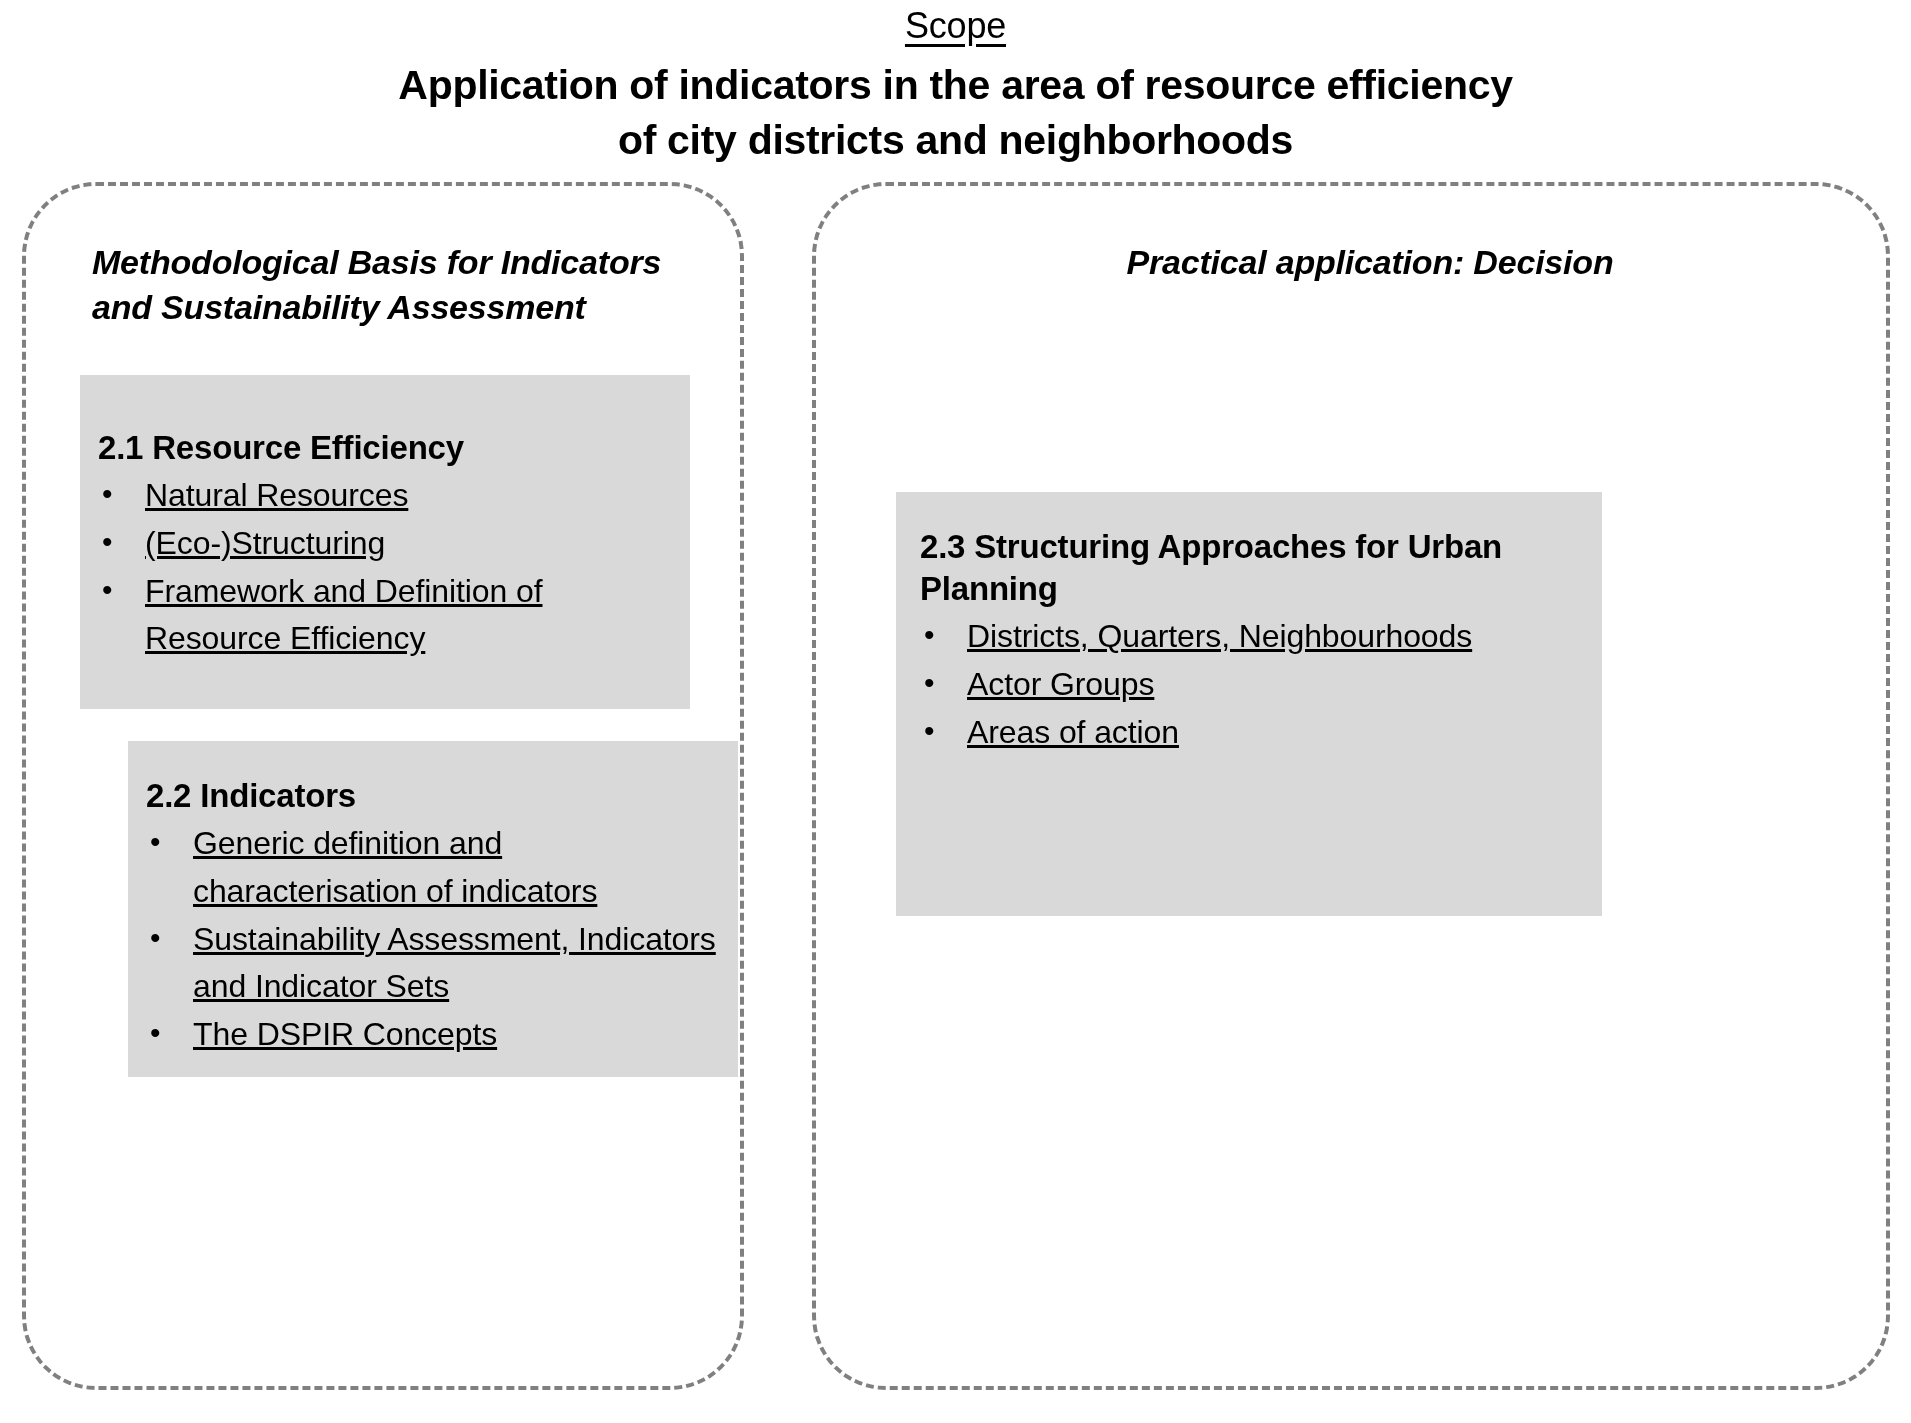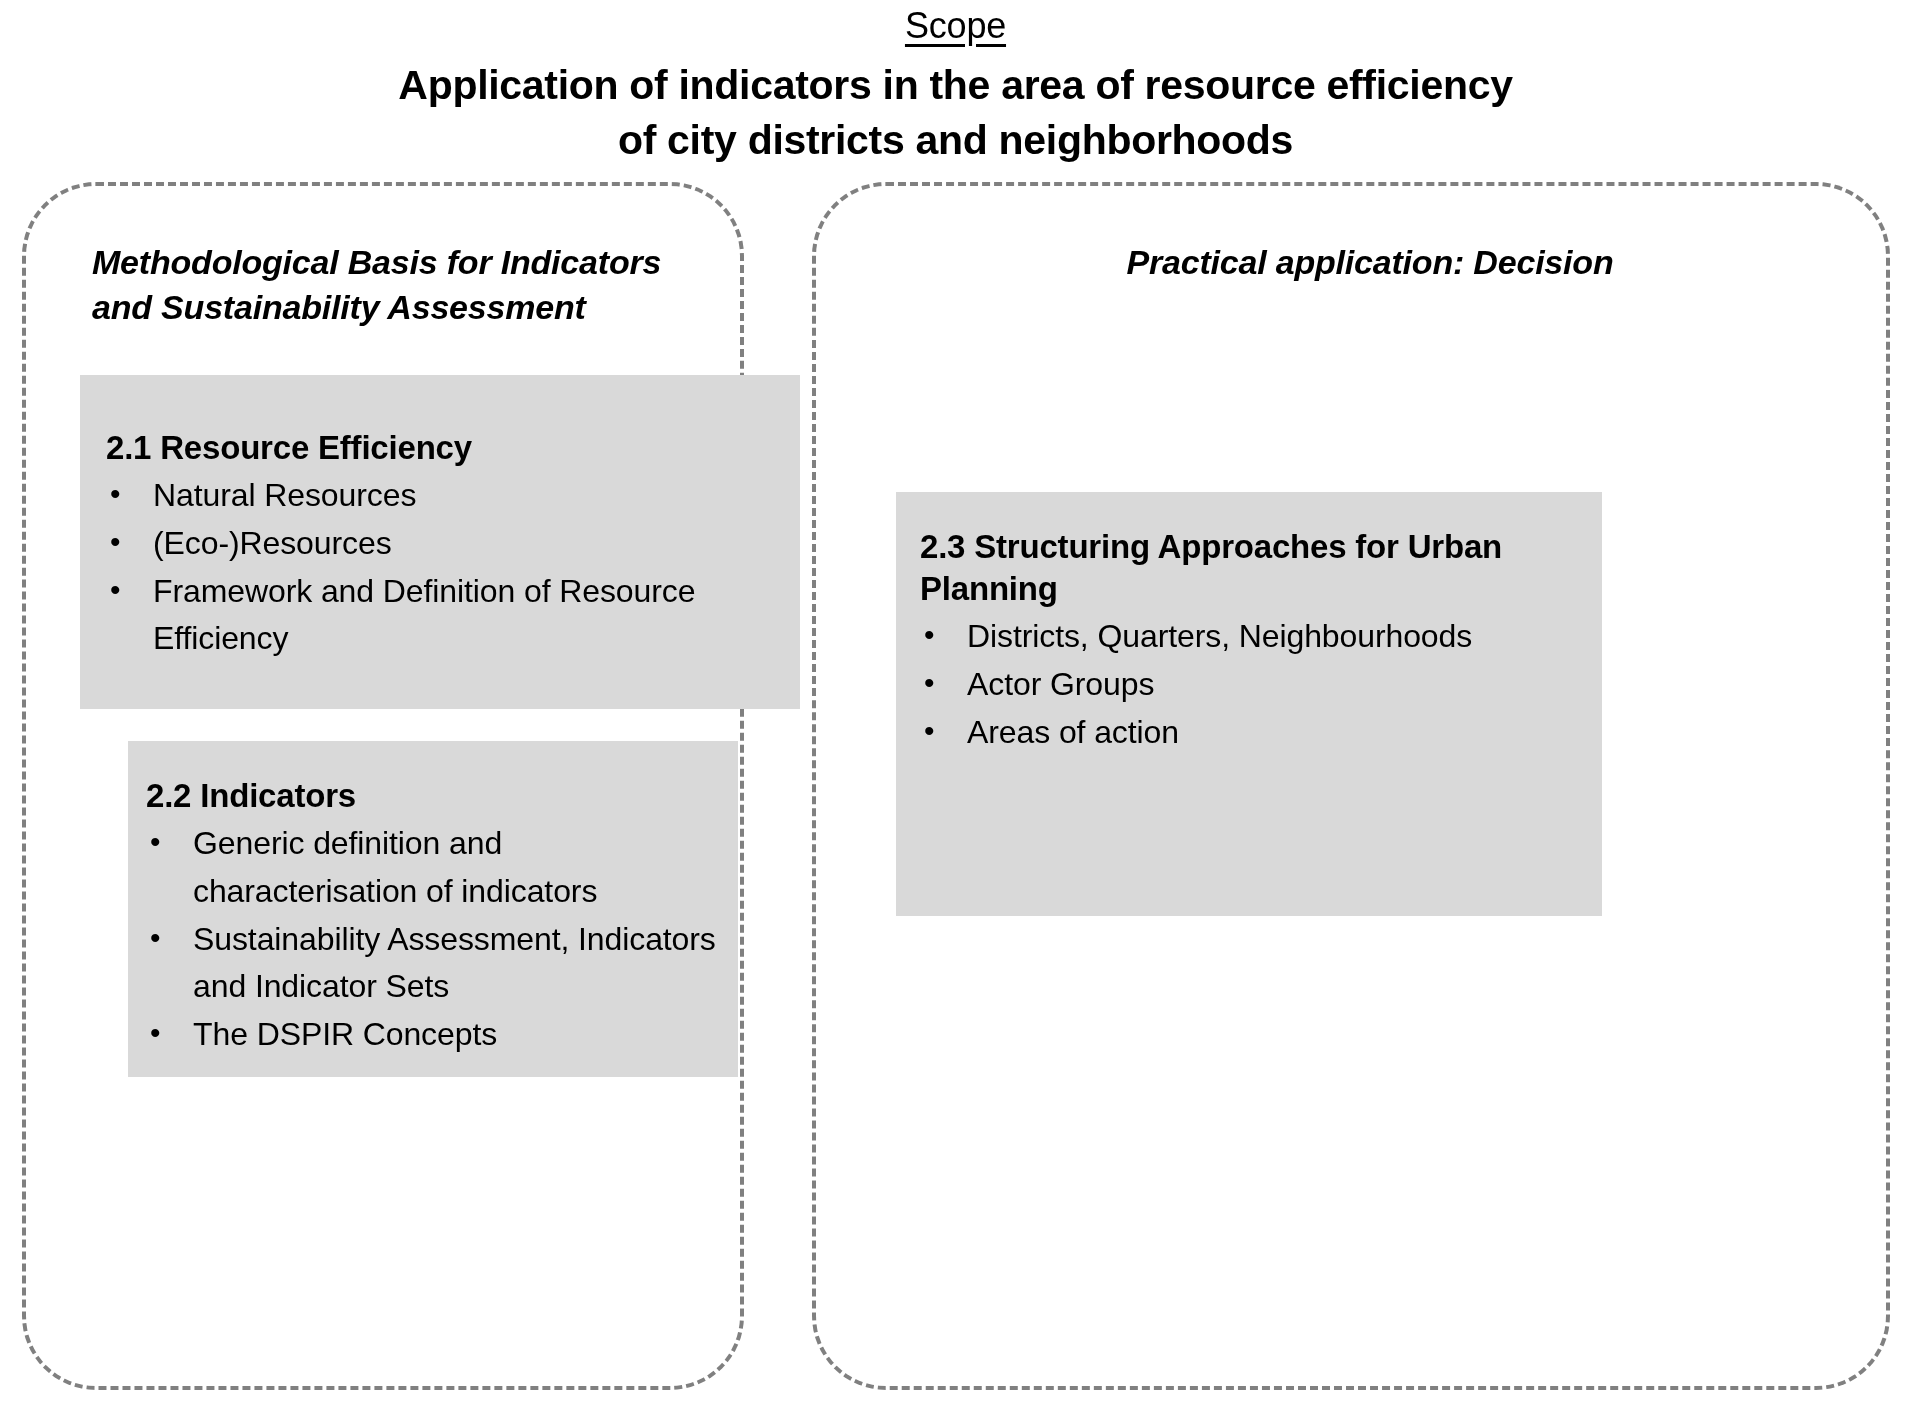--- a/index.html
+++ b/index.html
@@ -85,21 +85,21 @@
   }
   .panel-heading .hd-line { display: block; }
 
   
   .gray-box {
     position: absolute;
     background: #d9d9d9;
     box-sizing: border-box;
     padding: 0;
   }
-  #box-21 { left: 80px;  top: 375px;  width: 720px;  height: 334px; padding-left: 8px; }
+  #box-21 { left: 80px;  top: 375px;  width: 610px;  height: 334px; }
   #box-22 { left: 80px;  top: 741px;  width: 610px;  height: 336px; margin-left: 48px; }
   #box-23 { left: 896px; top: 492px;  width: 706px;  height: 424px; }
 
   .box-title {
     font-size: 33px;
     font-weight: bold;
     line-height: 1.28;
     letter-spacing: -0.2px;
     margin: 0;
     padding: 0;
@@ -114,20 +114,21 @@
     padding: 3px 14px 0 18px;
   }
   #box-23 ul.box-list { padding-left: 24px; }
   ul.box-list > li {
     font-size: 32px;
     line-height: 1.49;
     letter-spacing: -0.1px;
     position: relative;
     padding-left: 47px;
     margin: 0;
+    text-decoration: underline;
   }
   ul.box-list > li::before {
     content: "\2022";
     position: absolute;
     left: 4px;
     top: 0;
     font-size: 30px;
     line-height: 1.49;
   }
 </style>
@@ -146,21 +147,21 @@
 
 <div id="panel-left-heading" class="panel-heading">
   <span class="hd-line">Methodological Basis for Indicators</span>
   <span class="hd-line">and Sustainability Assessment</span>
 </div>
 
 <div id="box-21" class="gray-box">
   <div class="box-title">2.1 Resource Efficiency</div>
   <ul class="box-list">
     <li>Natural Resources</li>
-    <li>(Eco-)Resources</li>
+    <li>(Eco-)Structuring</li>
     <li>Framework and Definition of Resource Efficiency</li>
   </ul>
 </div>
 
 <div id="box-22" class="gray-box">
   <div class="box-title">2.2 Indicators</div>
   <ul class="box-list">
     <li>Generic definition and characterisation of indicators</li>
     <li>Sustainability Assessment, Indicators and Indicator Sets</li>
     <li>The DSPIR Concepts</li>

